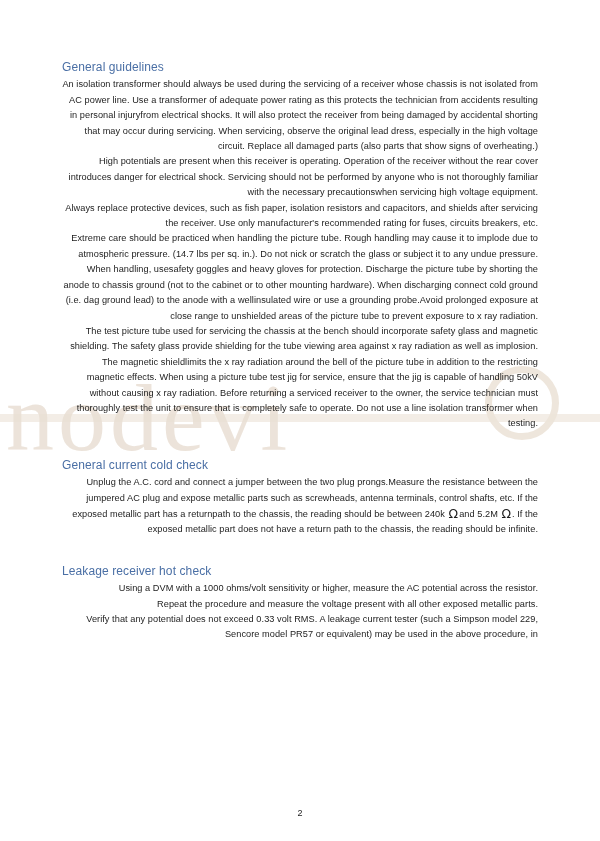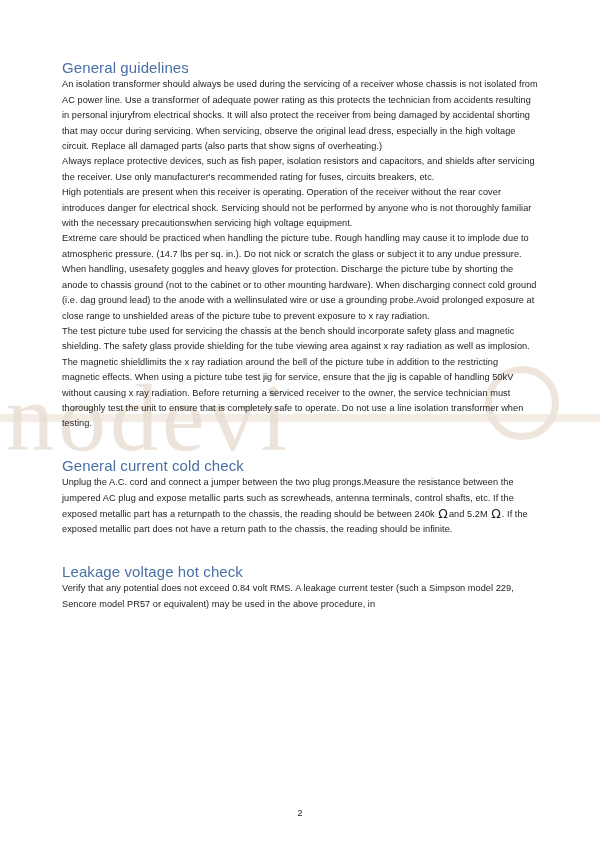--- a/index.html
+++ b/index.html
@@ -63,32 +63,32 @@
     height: 8px;
     background: #efe7dd;
     opacity: 0.75;
   }
   .content {
     position: relative;
     z-index: 2;
   }
   .section-title {
     color: #4a6fa5;
-    font-size: 15px;
+    font-size: 12px;
     line-height: 15.4px;
     margin: 0 0 2px 0;
     letter-spacing: 0.1px;
   }
   p.body {
     color: #1c1c1c;
     font-size: 9.2px;
     line-height: 15.4px;
     margin: 0;
     letter-spacing: 0.05px;
-    text-align: left;
+    text-align: right;
   }
   .blk {
     margin-bottom: 0;
   }
   .gap-lg {
     height: 26px;
   }
   .omega {
     font-family: "DejaVu Sans", sans-serif;
     font-size: 12.5px;
@@ -122,36 +122,38 @@
     <div class="watermark-bar"></div>
     <div class="watermark-text">nodevi</div>
     <div class="watermark-circle"></div>
   </div>
 
   <div class="content">
 
     <div>
       <div class="section-title">General guidelines</div>
       <p class="body blk">An isolation transformer should always be used during the servicing of a receiver whose chassis is not isolated from AC power line. Use a transformer of adequate power rating as this protects the technician from accidents resulting in personal injuryfrom electrical shocks. It will also protect the receiver from being damaged by accidental shorting that may occur during servicing. When servicing, observe the original lead dress, especially in the high voltage circuit. Replace all damaged parts (also parts that show signs of overheating.)</p>
+      <p class="body blk">High potentials are present when this receiver is operating. Operation of the receiver without the rear cover introduces danger for electrical shock. Servicing should not be performed by anyone who is not thoroughly familiar with the necessary precautionswhen servicing high voltage equipment.</p>
       <p class="body blk">Always replace protective devices, such as fish paper, isolation resistors and capacitors, and shields after servicing the receiver. Use only manufacturer's recommended rating for fuses, circuits breakers, etc.</p>
-      <p class="body blk">High potentials are present when this receiver is operating. Operation of the receiver without the rear cover introduces danger for electrical shock. Servicing should not be performed by anyone who is not thoroughly familiar with the necessary precautionswhen servicing high voltage equipment.</p>
       <p class="body blk">Extreme care should be practiced when handling the picture tube. Rough handling may cause it to implode due to atmospheric pressure. (14.7 lbs per sq. in.). Do not nick or scratch the glass or subject it to any undue pressure. When handling, usesafety goggles and heavy gloves for protection. Discharge the picture tube by shorting the anode to chassis ground (not to the cabinet or to other mounting hardware). When discharging connect cold ground (i.e. dag ground lead) to the anode with a wellinsulated wire or use a grounding probe.Avoid prolonged exposure at close range to unshielded areas of the picture tube to prevent exposure to x ray radiation.</p>
       <p class="body blk">The test picture tube used for servicing the chassis at the bench should incorporate safety glass and magnetic shielding. The safety glass provide shielding for the tube viewing area against x ray radiation as well as implosion. The magnetic shieldlimits the x ray radiation around the bell of the picture tube in addition to the restricting magnetic effects. When using a picture tube test jig for service, ensure that the jig is capable of handling 50kV without causing x ray radiation. Before returning a serviced receiver to the owner, the service technician must thoroughly test the unit to ensure that is completely safe to operate. Do not use a line isolation transformer when testing.</p>
     </div>
 
     <div class="gap-lg"></div>
 
     <div>
       <div class="section-title">General current cold check</div>
       <p class="body blk">Unplug the A.C. cord and connect a jumper between the two plug prongs.Measure the resistance between the jumpered AC plug and expose metallic parts such as screwheads, antenna terminals, control shafts, etc. If the exposed metallic part has a returnpath to the chassis, the reading should be between 240k <span class="omega">Ω</span>and 5.2M <span class="omega">Ω</span>. If the exposed metallic part does not have a return path to the chassis, the reading should be infinite.</p>
     </div>
 
     <div class="gap-lg"></div>
 
     <div>
-      <div class="section-title">Leakage voltage hot check</div>
-      <p class="body blk">Verify that any potential does not exceed 0.84 volt RMS. A leakage current tester (such a Simpson model 229, Sencore model PR57 or equivalent) may be used in the above procedure, in</p>
+      <div class="section-title">Leakage receiver hot check</div>
+      <p class="body blk">Using a DVM with a 1000 ohms/volt sensitivity or higher, measure the AC potential across the resistor.</p>
+      <p class="body blk">Repeat the procedure and measure the voltage present with all other exposed metallic parts.</p>
+      <p class="body blk">Verify that any potential does not exceed 0.33 volt RMS. A leakage current tester (such a Simpson model 229, Sencore model PR57 or equivalent) may be used in the above procedure, in</p>
     </div>
 
   </div>
 
   <div class="page-number">2</div>
 </div>
 
 </body></html>

